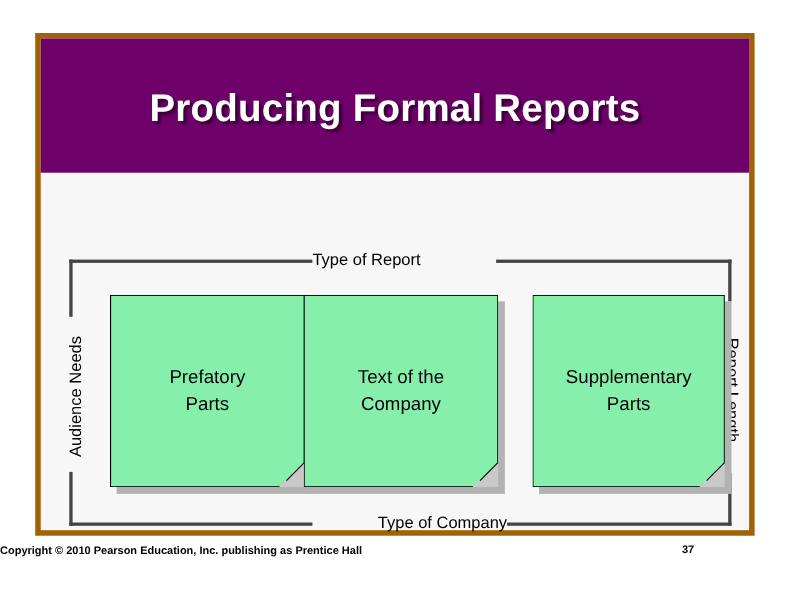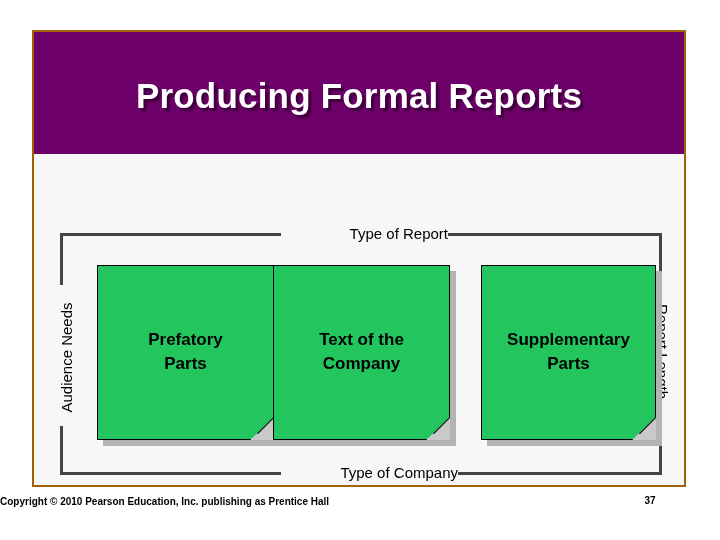--- a/index.html
+++ b/index.html
@@ -16,21 +16,21 @@
   }
 
   
   #slide {
     position: absolute;
     left: 32px;
     top: 30px;
     width: 654px;
     height: 457px;
     box-sizing: border-box;
-    border: 2px solid #a16207;
+    border: 5px solid #a16207;
     background: #f7f7f7;
   }
 
   
   #title-banner {
     position: absolute;
     left: 0;
     top: 0;
     width: 100%;
     height: 122px;
@@ -80,21 +80,21 @@
   #rail-right-top  { left: 625px; top: 79px;  width: 3px; height: 38px; }
   #rail-right-bot  { left: 625px; top: 273px; width: 3px; height: 48px; }
 
   .rail-label {
     position: absolute;
     color: #000000;
     font-size: 15px;
     line-height: 1;
     white-space: nowrap;
   }
-  #label-type-of-report  { left: 247px; top: 72px; width: 167px; text-align: right; }
+  #label-type-of-report  { left: 247px; top: 72px; width: 167px; text-align: left; }
   #label-type-of-company { left: 247px; top: 311px; width: 177px; text-align: right; }
   #label-audience-needs  {
     left: -38px; top: 196px; width: 140px; text-align: center;
     transform: rotate(-90deg);
     transform-origin: 50% 50%;
   }
   #label-report-length   {
     left: 558px; top: 190px; width: 140px; text-align: center;
     transform: rotate(90deg);
     transform-origin: 50% 50%;
@@ -128,25 +128,24 @@
     background: #b3b3b3;
     box-sizing: border-box;
   }
   
   .doc-page {
     position: absolute;
     left: 0;
     top: 0;
     width: 100%;
     height: 100%;
-    background: #22c55e;
+    background: #86efac;
     box-sizing: border-box;
     border: 1px solid #000000;
     clip-path: polygon(0 0, 100% 0, 100% calc(100% - 22px), calc(100% - 22px) 100%, 0 100%);
-    font-weight: bold;
   }
   
   .doc-fold {
     position: absolute;
     right: 0px;
     bottom: 0px;
     width: 23px;
     height: 23px;
     background: #c9c9c9;
     clip-path: polygon(100% 0, 100% 100%, 0 100%);
@@ -183,21 +182,20 @@
     width: 720px;
     font-size: 10px;
     font-weight: bold;
     color: #000000;
   }
   #footer-pagenum {
     position: absolute;
     left: 620px;
     top: 495px;
     width: 60px;
-    text-align: center;
     font-size: 10px;
     font-weight: bold;
     color: #000000;
   }
 </style>
 </head>
 <body>
 
 <div id="slide">
 

